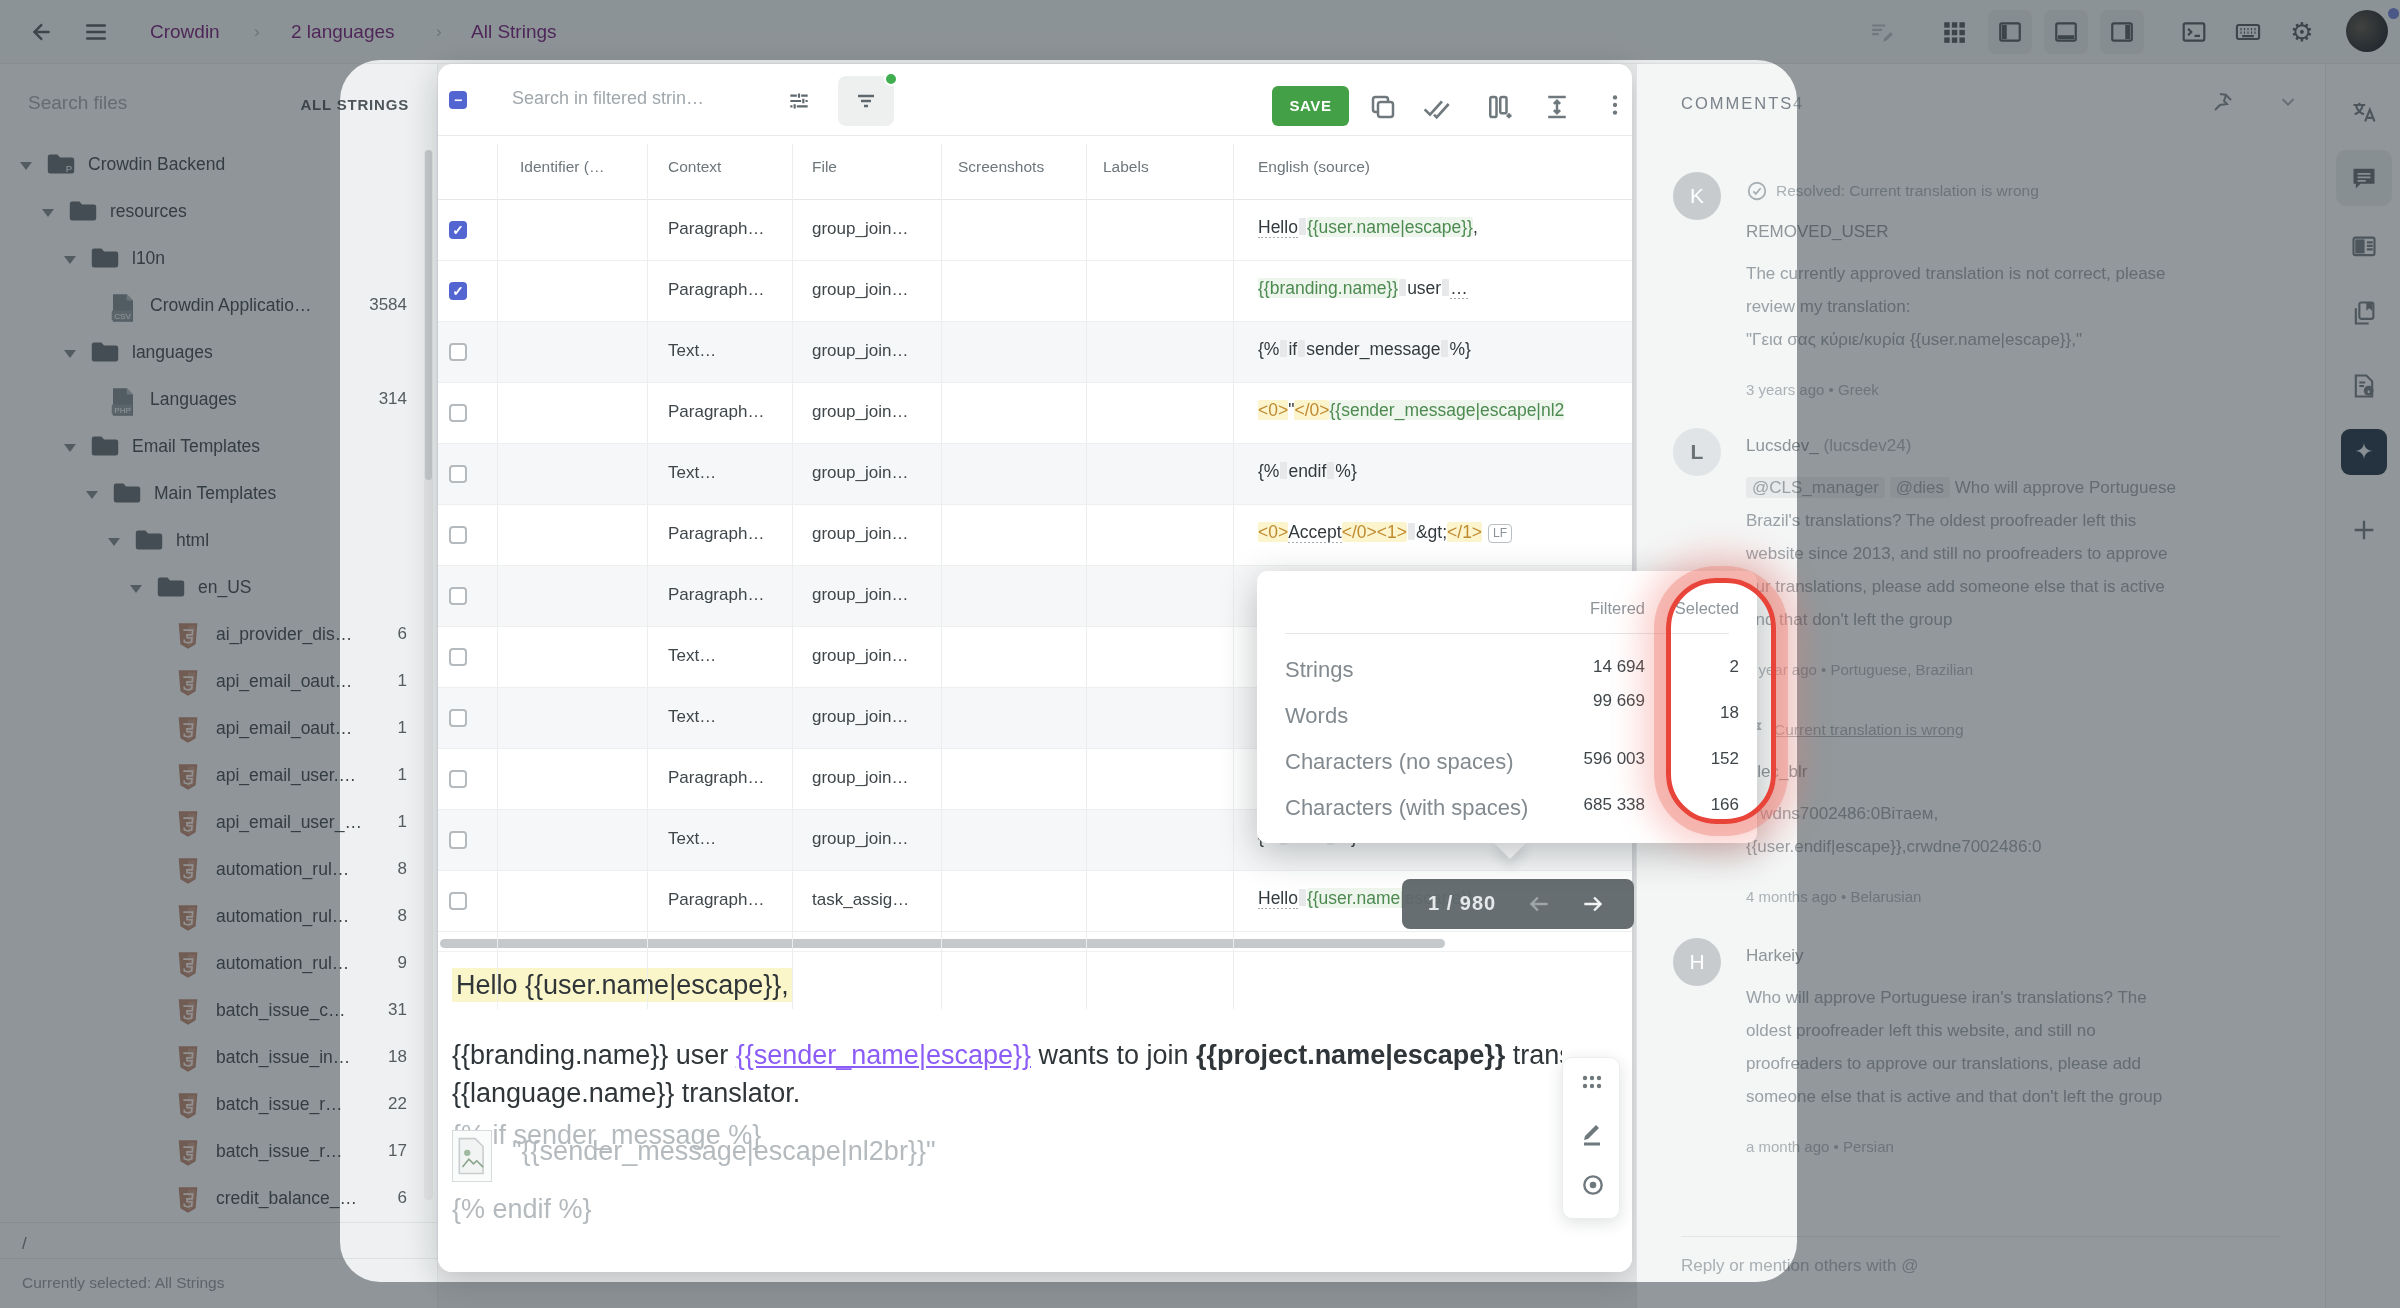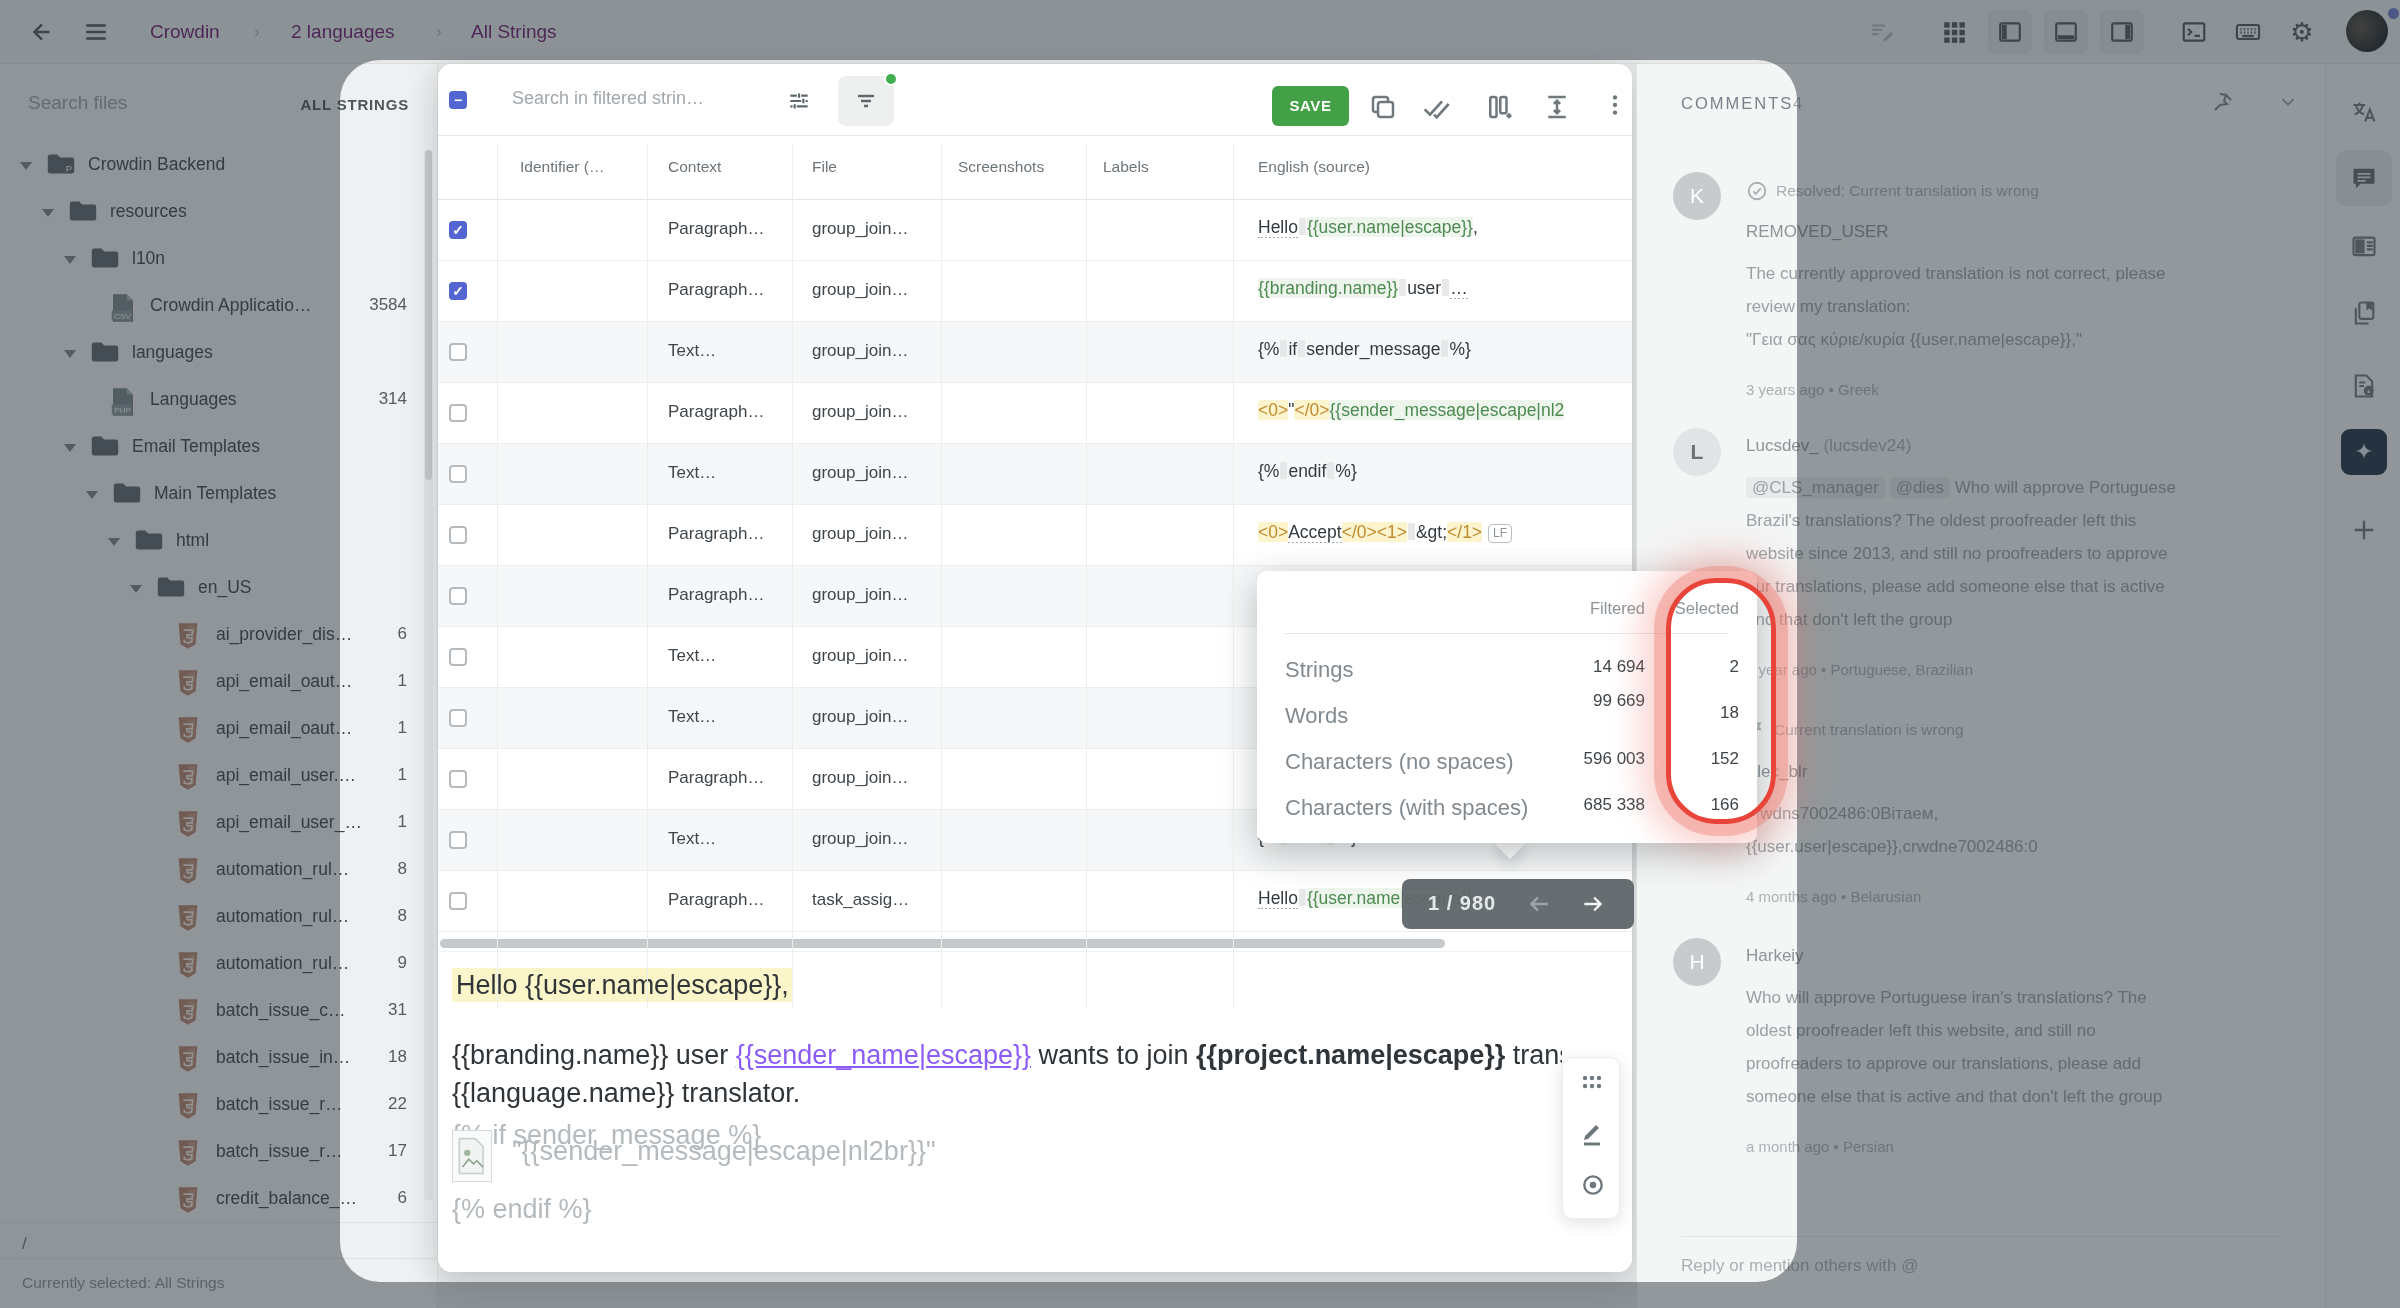--- a/index.html
+++ b/index.html
@@ -618,29 +618,29 @@
           <div class="cm-name" style="top: 372px;">Lucsdev_<span class="suffix"> (lucsdev24)</span></div>
           <div class="cm-line" style="top: 414px;"><span class="cm-chip">@CLS_manager</span><span> </span><span class="cm-chip">@dies</span><span> Who will approve Portuguese</span></div>
           <div class="cm-line" style="top: 447px;"><span>Brazil's translations? The oldest proofreader left this</span></div>
           <div class="cm-line" style="top: 480px;"><span>website since 2013, and still no proofreaders to approve</span></div>
           <div class="cm-line" style="top: 513px;"><span>our translations, please add someone else that is active</span></div>
           <div class="cm-line" style="top: 546px;"><span>and that don't left the group</span></div>
           <div class="cm-meta" style="top: 597px;">a year ago • Portuguese, Brazilian</div>
         </div>
         <div>
           <div class="cm-avatar" style="top: 648px;">A</div>
-          <div class="cm-head" style="top: 656px;">
+          <div class="cm-head" style="top: 656px; text-decoration: underline;">
             <svg width="20" height="20" viewBox="0 0 24 24" fill="none" stroke="#a9b0b4" stroke-width="2">
               <path d="M6 21V4M6 4h11l-2.5 3.5L17 11H6"></path>
             </svg>
             <span>Current translation is wrong</span>
           </div>
           <div class="cm-name" style="top: 698px;">Alec_blr</div>
           <div class="cm-line" style="top: 740px;"><span>crwdns7002486:0Вітаем,</span></div>
-          <div class="cm-line" style="top: 773px;"><span>{{user.user|escape}},crwdne7002486:0</span></div>
+          <div class="cm-line" style="top: 773px;"><span>{{user.endif|escape}},crwdne7002486:0</span></div>
           <div class="cm-meta" style="top: 824px;">4 months ago • Belarusian</div>
         </div>
         <div>
           <div class="cm-avatar" style="top: 874px;">H</div>
           <div class="cm-name" style="top: 882px;">Harkeiy</div>
           <div class="cm-line" style="top: 924px;"><span>Who will approve Portuguese iran's translations? The</span></div>
           <div class="cm-line" style="top: 957px;"><span>oldest proofreader left this website, and still no</span></div>
           <div class="cm-line" style="top: 990px;"><span>proofreaders to approve our translations, please add</span></div>
           <div class="cm-line" style="top: 1023px;"><span>someone else that is active and that don't left the group</span></div>
           <div class="cm-meta" style="top: 1074px;">a month ago • Persian</div>

